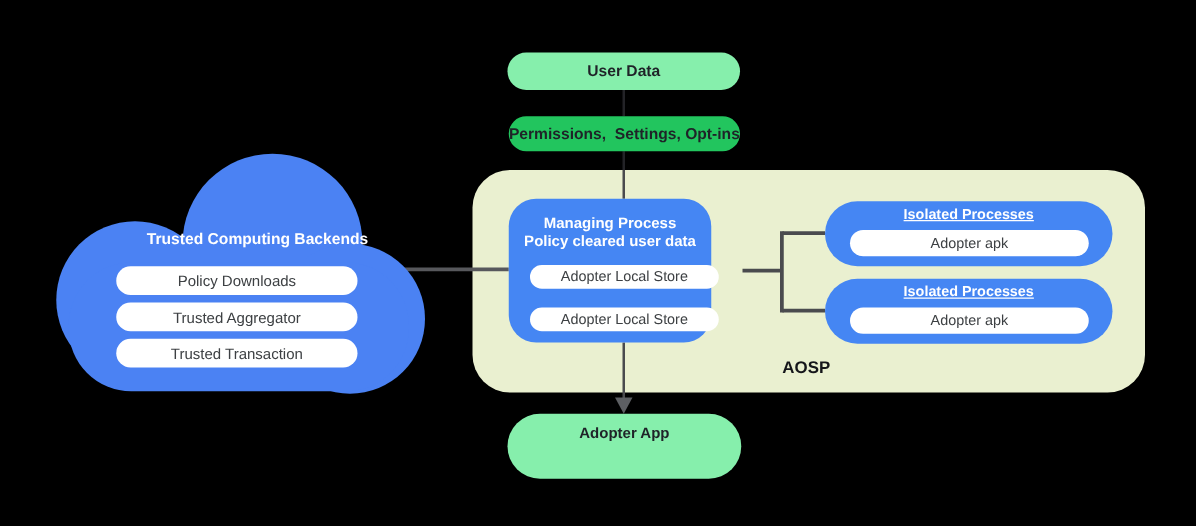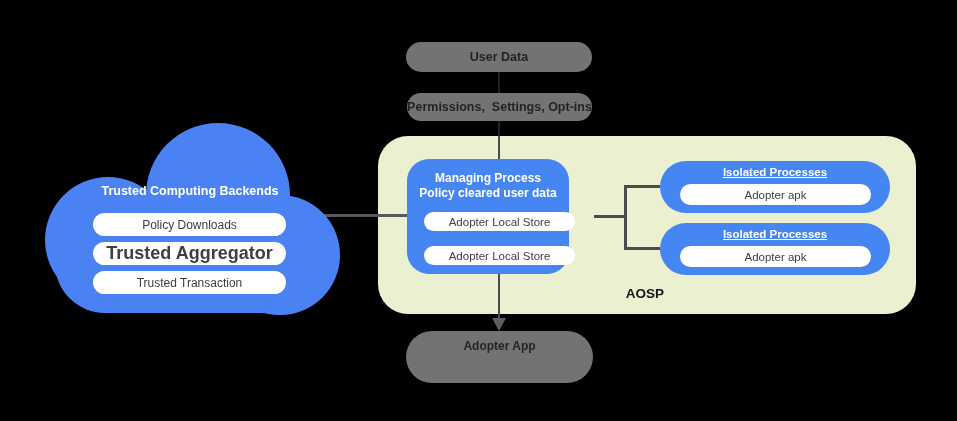--- a/index.html
+++ b/index.html
@@ -3,22 +3,22 @@
 <meta charset="utf-8">
 <style>
   html,body{margin:0;padding:0;background:#000;}
   #canvas{
     position:relative;width:957px;height:421px;background:#000;overflow:hidden;
     font-family:"Liberation Sans","DejaVu Sans",sans-serif;
     -webkit-font-smoothing:antialiased;
   }
   .abs{position:absolute;}
   .pill{position:absolute;border-radius:999px;display:flex;align-items:center;justify-content:center;box-sizing:border-box;}
-  .green{background:#737373;}
-  .lightblue{background:#737373;}
+  .green{background:#86efac;}
+  .lightblue{background:#22c55e;}
   .whitepill{background:#ffffff;color:#3d4043;}
   .darktext{color:#1f2328;font-weight:bold;}
   .line{position:absolute;}
   .gray-line{background:#57585c;}
   .branch-line{background:#4a4b4e;}
   .dark-line{background:#232327;}
   .cloud-part{position:absolute;background:#4b82f3;border-radius:50%;}
   .cloud-base{position:absolute;background:#4b82f3;border-radius:50px;}
   .node-title{position:absolute;width:100%;text-align:center;color:#ffffff;font-weight:bold;}
   .small-label{font-size:11.5px;}
@@ -57,27 +57,27 @@
 
   <div class="pill lightblue darktext prewrap" style="left:407px;top:93px;width:185px;height:28px;font-size:12.5px;">
     <span class="prewrap">Permissions,  Settings, Opt-ins</span>
   </div>
 
   <div class="abs" style="left:0;top:0;width:0;height:0;">
     <div class="cloud-part" style="left:146px;top:123px;width:144px;height:144px;"></div>
     <div class="cloud-part" style="left:45px;top:177px;width:126px;height:126px;"></div>
     <div class="cloud-part" style="left:220px;top:195px;width:120px;height:120px;"></div>
     <div class="cloud-base" style="left:55px;top:210px;width:272px;height:103px;"></div>
-    <div class="abs" style="left:60px;top:184px;width:260px;text-align:center;color:#ffffff;font-weight:bold;font-size:12.5px;">
+    <div class="abs" style="left:76px;top:184px;width:260px;text-align:center;color:#ffffff;font-weight:bold;font-size:12.5px;">
       <span>Trusted Computing Backends</span>
     </div>
     <div class="pill whitepill" style="left:93px;top:213px;width:193px;height:23px;font-size:12px;">
       <span>Policy Downloads</span>
     </div>
-    <div class="pill whitepill" style="left:93px;top:242px;width:193px;height:23px;font-size:18px;font-weight:bold;">
+    <div class="pill whitepill" style="left:93px;top:242px;width:193px;height:23px;font-size:12px;">
       <span>Trusted Aggregator</span>
     </div>
     <div class="pill whitepill" style="left:93px;top:271px;width:193px;height:23px;font-size:12px;">
       <span>Trusted Transaction</span>
     </div>
   </div>
 
   <div id="managing-box">
     <div class="node-title" id="managing-title">Managing Process
 Policy cleared user data</div>

